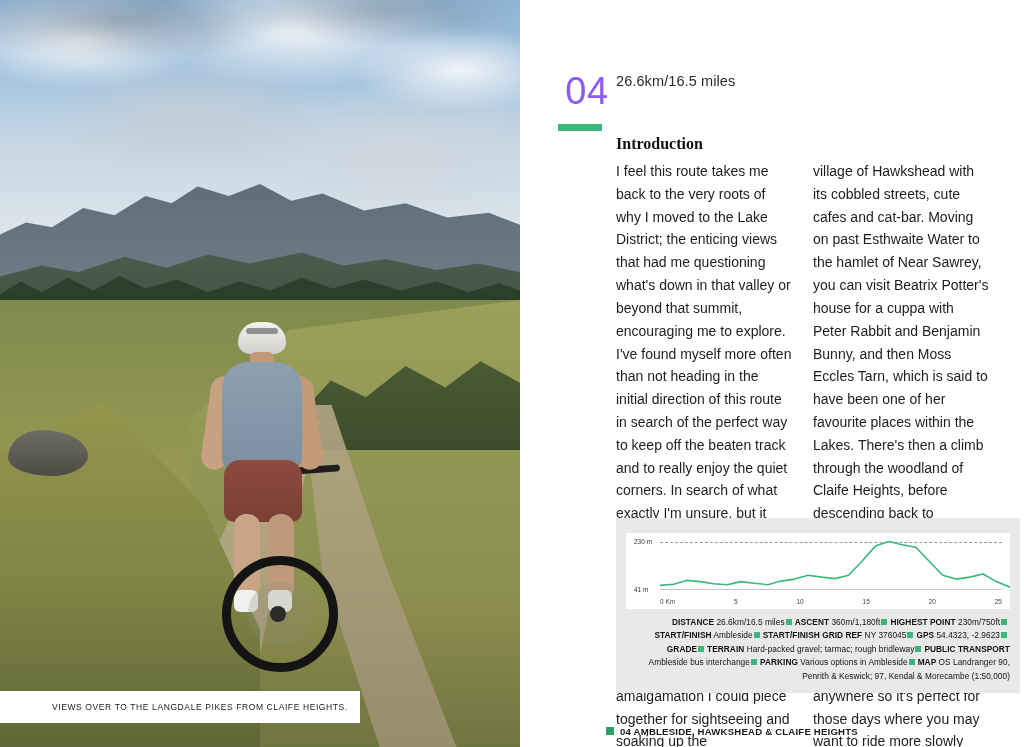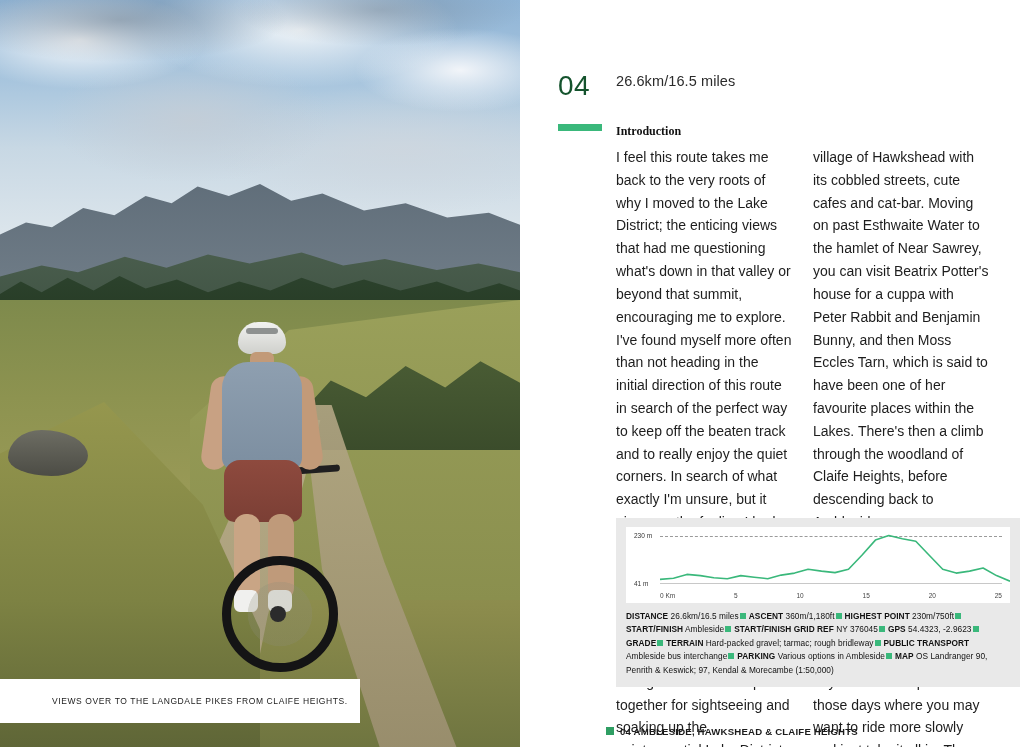--- a/index.html
+++ b/index.html
@@ -161,72 +161,72 @@
   .wheel {
     position: absolute; left: 22px; top: 238px; width: 116px; height: 116px;
     border: 9px solid #141415; border-radius: 50%;
     background: radial-gradient(circle, rgba(140,140,120,0.25) 46%, rgba(0,0,0,0) 47%);
   }
   .hub {
     position: absolute; left: 70px; top: 288px; width: 16px; height: 16px;
     background: #2b2b2c; border-radius: 50%;
   }
   .caption-bar {
-    position: absolute; left: 0; bottom: 24px; width: 360px; height: 44px;
+    position: absolute; left: 0; bottom: 24px; width: 360px; height: 32px;
     background: #ffffff; display: flex; align-items: center;
   }
   .caption-text {
     font-size: 8.5px; letter-spacing: 0.6px; color: #1a1a1a;
     padding-left: 52px; text-transform: uppercase;
   }
 
   
   .text-page {
     position: relative;
     width: 504px; height: 747px;
     background: #ffffff;
     padding: 0 34px 0 38px;
   }
   .title-row {
     display: flex; margin-top: 64px;
   }
   .route-num {
-    font-size: 28px; color: #14532d; font-weight: 400;
-    letter-spacing: 0.5px; width: 58px; flex: 0 0 58px; padding-top: 6px;
+    font-size: 38px; color: #8b5cf6; font-weight: 400;
+    letter-spacing: 0.5px; width: 58px; flex: 0 0 58px; padding-top: 6px; text-align: center;
   }
   .green-rule {
     width: 44px; height: 7px; background: #3ab87b; margin-top: 12px;
     position: absolute; left: 38px; top: 112px;
   }
   .title-block { flex: 1; }
   .route-title {
     font-size: 30px; line-height: 1.07; font-weight: 700; color: #1b1b1b;
     letter-spacing: -0.3px;
   }
   .route-dist {
     font-size: 14.5px; color: #2b2b2b; margin-top: 9px; letter-spacing: 0.1px;
   }
   .intro-head {
     font-family: "Liberation Serif", serif;
-    font-size: 12px; font-weight: 700; color: #111;
+    font-size: 16px; font-weight: 700; color: #111;
     margin: 22px 0 7px 58px;
   }
   .columns {
     display: flex; gap: 20px; margin-left: 58px;
   }
   .col { width: 185px; }
   .col p {
     font-size: 14px; line-height: 1.63; color: #1d1d1d; text-align: left;
   }
   .col p.indent { text-indent: 11px; }
 
   
   .info-panel {
     position: absolute; left: 96px; top: 518px; width: 404px;
-    background: #e9e9e9; padding: 9px 10px 10px 10px;
+    background: #e9e9e9; padding: 15px 10px 10px 10px; text-align: right;
   }
   .profile-box {
     background: #ffffff; height: 76px; position: relative; padding: 6px 8px 4px 8px;
   }
   .prof-label {
     position: absolute; font-size: 6.5px; color: #333;
   }
   .prof-top { left: 8px; top: 5px; }
   .prof-bot { left: 8px; bottom: 16px; }
   .prof-dash {

